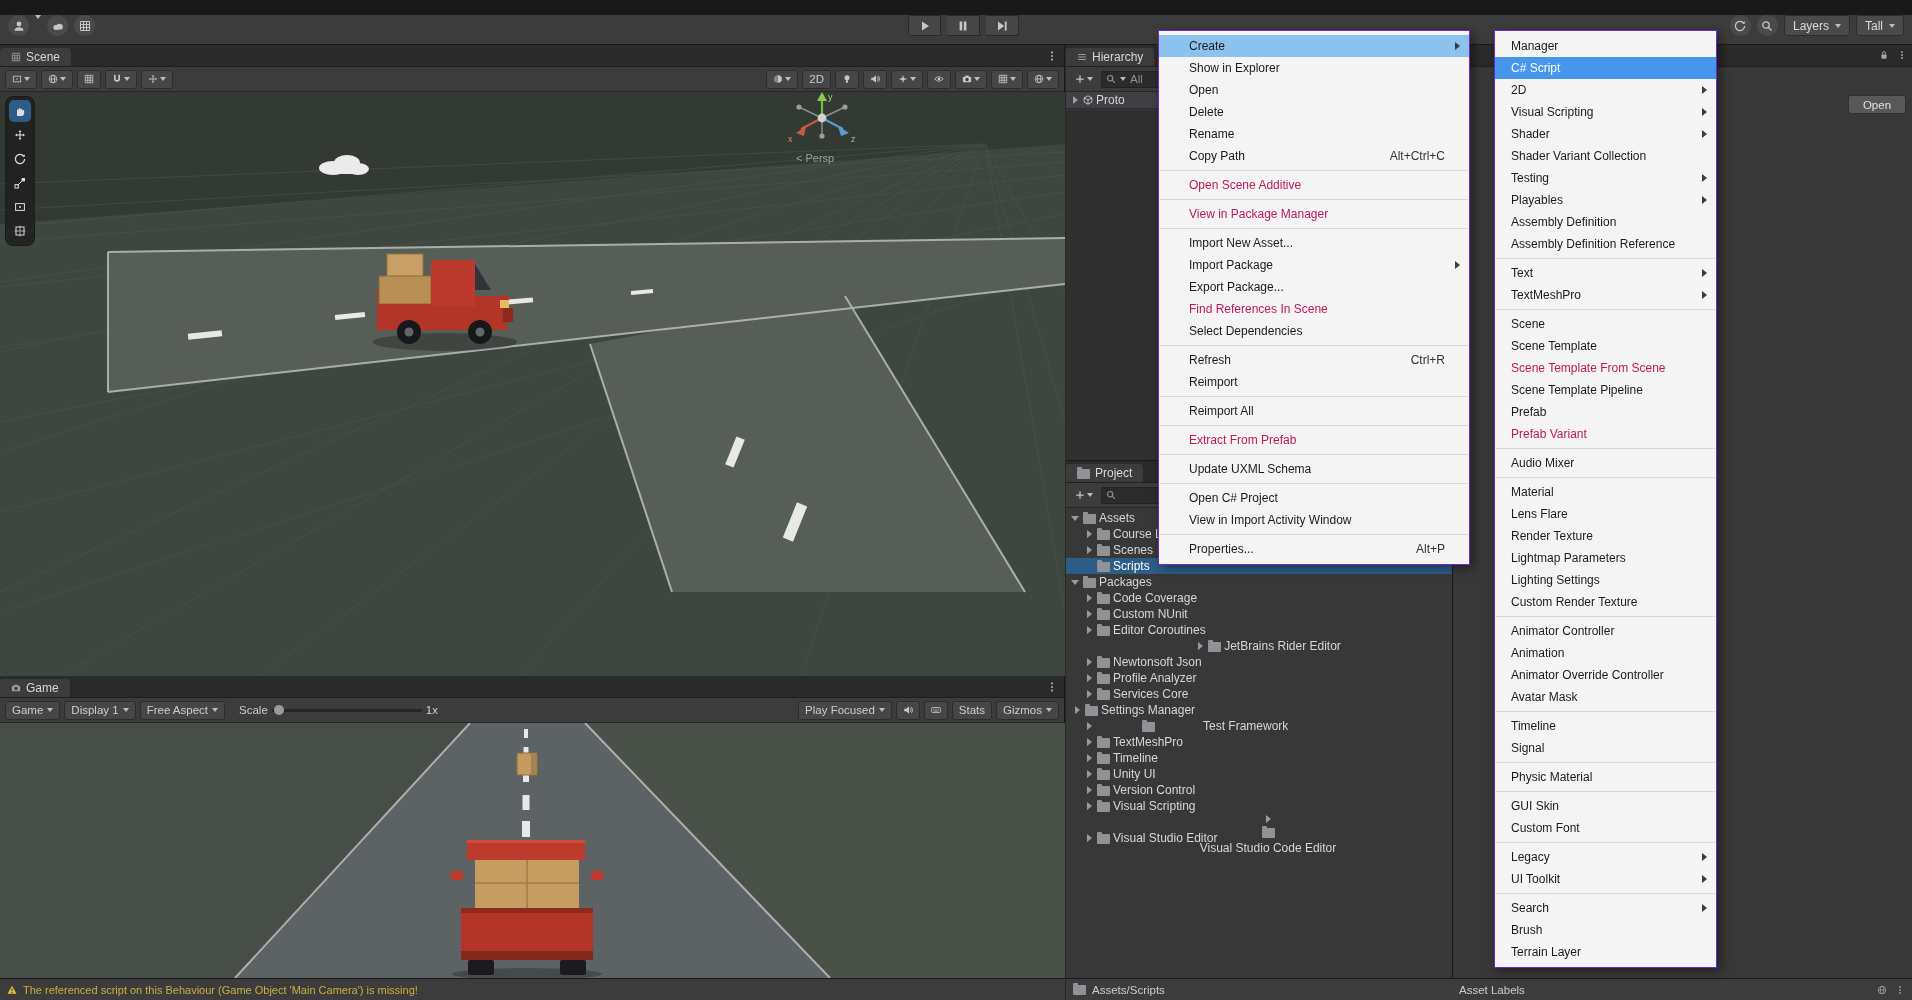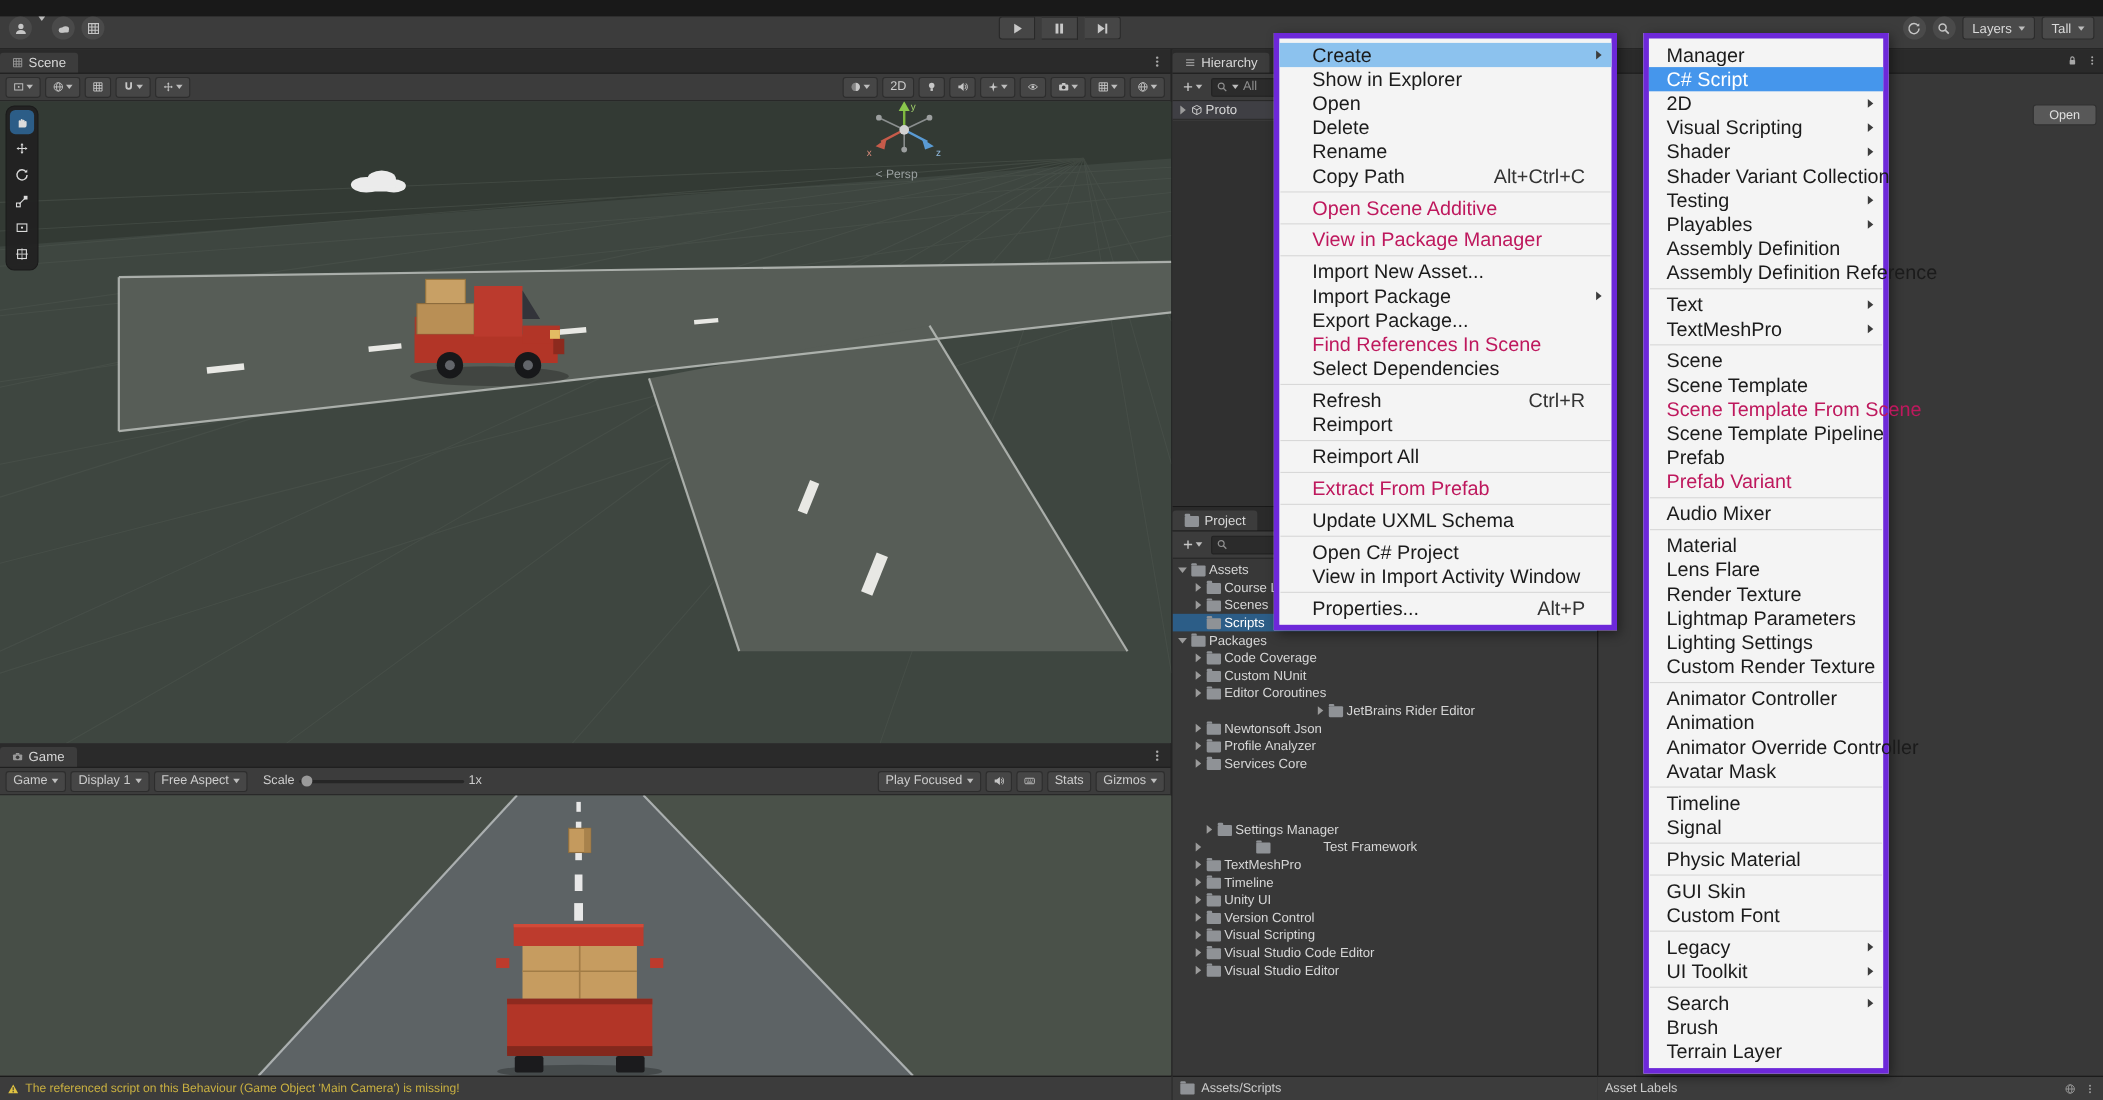--- a/index.html
+++ b/index.html
@@ -42,21 +42,21 @@
 .trow{display:flex;align-items:center;height:16px;gap:3px;font-size:12px;color:#d6d6d6;white-space:nowrap}
 .trow.selected{background:var(--selection,#2c5d87);color:#fff}
 .expander{width:10px;height:10px;position:relative;flex:none}
 .exp-closed .expander::before{content:"";position:absolute;left:3px;top:1px;border-left:5px solid #9b9b9b;border-top:4px solid transparent;border-bottom:4px solid transparent}
 .exp-open .expander::before{content:"";position:absolute;left:1px;top:3px;border-top:5px solid #9b9b9b;border-left:4px solid transparent;border-right:4px solid transparent}
 .folder{width:13px;height:10px;background:#8f9296;border-radius:1px;position:relative;flex:none;margin-top:1px}
 .folder::before{content:"";position:absolute;top:-2px;left:0;width:5px;height:2px;background:#8f9296;border-radius:1px 1px 0 0}
 .hrow{height:17px;background:#3f3f44;border-bottom:1px solid #2c2c2c;padding-left:4px}
 .hier-empty{background:#303030;position:absolute;left:0;right:0;top:65px;bottom:0}
 
-.menu{position:absolute;background:#f4f4f4;border:5px solid #6d28d9;box-shadow:3px 3px 10px rgba(0,0,0,.45);padding:4px 0;font-size:18px;color:#1b1b1b;z-index:100}
+.menu{position:absolute;background:#f4f4f4;border:1px solid #6d28d9;box-shadow:3px 3px 10px rgba(0,0,0,.45);padding:4px 0;font-size:12px;color:#1b1b1b;z-index:100}
 .ctx-item{height:22px;display:flex;align-items:center;position:relative;padding:0 24px 0 30px;white-space:nowrap}
 .menu.sub .ctx-item{padding-left:16px}
 .mi-shortcut{margin-left:auto;padding-left:28px;color:#333}
 .ctx-item.disabled{color:#be185d}
 .ctx-item.disabled .mi-shortcut{color:#a6a6a6}
 .mi-arrow{display:none}
 .ctx-item.has-sub .mi-arrow{display:block;position:absolute;right:9px;top:7px;width:0;height:0;border-left:5px solid #3c3c3c;border-top:4px solid transparent;border-bottom:4px solid transparent}
 .ctx-item.hl-hover{background:var(--menu-hover,#8cc2ee)}
 .ctx-item.hl-selected{background:var(--menu-selected,#4596ec);color:#fff}
 .menu-sep{height:1px;background:#d8d8d8;margin:3px 1px}
@@ -675,21 +675,21 @@
       <div class="trow exp-closed" style="padding-left: 18px;">
         <span class="expander"></span>
         <span class="folder"></span>
         <span>Profile Analyzer</span>
       </div>
       <div class="trow exp-closed" style="padding-left: 18px;">
         <span class="expander"></span>
         <span class="folder"></span>
         <span>Services Core</span>
       </div>
-      <div class="trow exp-closed" style="padding-left: 28px; margin-top: 44px;">
+      <div class="trow exp-closed" style="padding-left: 6px;">
         <span class="expander"></span>
         <span class="folder"></span>
         <span>Settings Manager</span>
       </div>
       <div class="trow exp-closed" style="padding-left: 18px; gap: 48px;">
         <span class="expander"></span>
         <span class="folder"></span>
         <span>Test Framework</span>
       </div>
       <div class="trow exp-closed" style="padding-left: 18px;">
@@ -710,21 +710,21 @@
       <div class="trow exp-closed" style="padding-left: 18px;">
         <span class="expander"></span>
         <span class="folder"></span>
         <span>Version Control</span>
       </div>
       <div class="trow exp-closed" style="padding-left: 18px;">
         <span class="expander"></span>
         <span class="folder"></span>
         <span>Visual Scripting</span>
       </div>
-      <div class="trow exp-closed" style="padding-left: 18px;">
+      <div class="trow exp-closed" style="padding-left: 18px; flex-direction: column;">
         <span class="expander"></span>
         <span class="folder"></span>
         <span>Visual Studio Code Editor</span>
       </div>
       <div class="trow exp-closed" style="padding-left: 18px;">
         <span class="expander"></span>
         <span class="folder"></span>
         <span>Visual Studio Editor</span>
       </div>
   </div>

